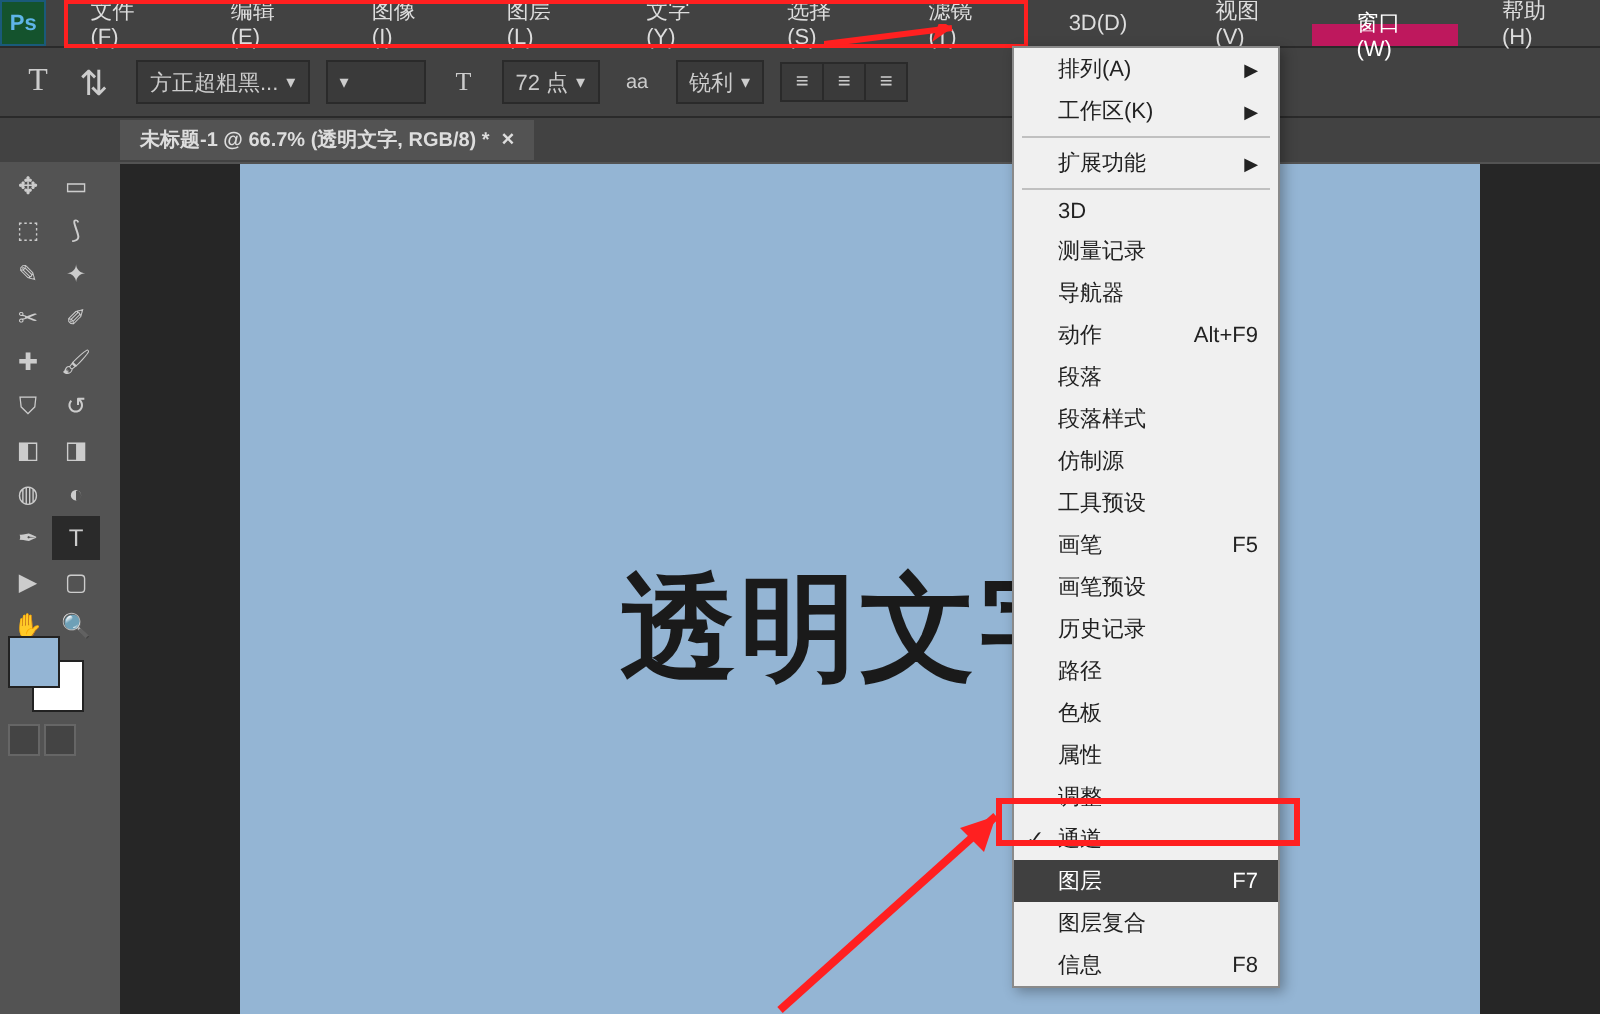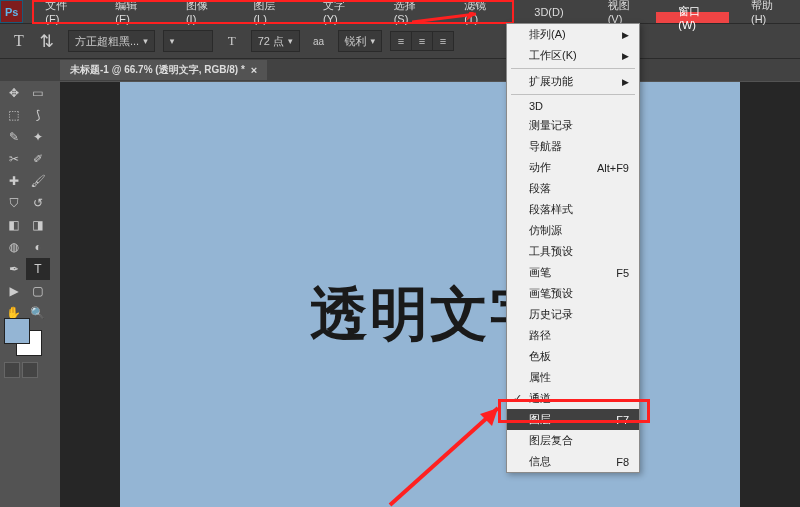--- a/index.html
+++ b/index.html
@@ -1,21 +1,21 @@
 <!DOCTYPE html>
 <html><head>
 <meta charset="utf-8">
 <style>
 * { margin: 0; padding: 0; box-sizing: border-box; font-family: "Microsoft YaHei", sans-serif; }
 body { background: #535353; width: 800px; height: 507px; overflow: hidden; position: relative; }
 
 .topbar { background: #424242; height: 23px; display: flex; align-items: stretch; font-size: 11px; color: #ddd; }
-.ps-logo { width: 26px; background: #7f1d1d; color: #5fb5e8; font-weight: bold; display: flex; align-items: center; justify-content: center; font-size: 11px; border: 1px solid #1a5a7a; }
+.ps-logo { width: 26px; background: #14532d; color: #5fb5e8; font-weight: bold; display: flex; align-items: center; justify-content: center; font-size: 11px; border: 1px solid #1a5a7a; }
 .menu-item { padding: 0 22px; display: flex; align-items: center; cursor: default; }
-.menu-item.active { background: #ef4444; color: #fff; margin-top: 12px; }
+.menu-item.active { background: #be185d; color: #fff; margin-top: 12px; }
 .menu-highlight-box { position: absolute; top: 0; left: 32px; width: 482px; height: 24px; border: 2px solid #ff2020; pointer-events: none; }
 
 .optbar { background: #424242; height: 36px; border-top: 1px solid #2a2a2a; border-bottom: 1px solid #2a2a2a; display: flex; align-items: center; gap: 8px; padding: 0 8px; font-size: 11px; color: #ccc; }
 .optbar .icon-btn { width: 22px; height: 22px; display: flex; align-items: center; justify-content: center; }
 .optbar .t-icon { font-size: 16px; font-family: serif; }
 .optbar .sel { background: #3a3a3a; border: 1px solid #2a2a2a; height: 22px; display: flex; align-items: center; padding: 0 6px; gap: 4px; }
 .optbar .chev { font-size: 9px; }
 .btn-group { display: flex; gap: 1px; background: #2a2a2a; padding: 1px; }
 .btn-group .b { width: 20px; height: 18px; background: #3a3a3a; display: flex; align-items: center; justify-content: center; }
 
@@ -199,20 +199,23 @@
     <div class="dd-item">
       <span>路径</span>
     </div>
     <div class="dd-item">
       <span>色板</span>
     </div>
     <div class="dd-item">
       <span>属性</span>
     </div>
     <div class="dd-item">
+      <span>调整</span>
+    </div>
+    <div class="dd-item">
       <span class="chk">✓</span>
       <span>通道</span>
     </div>
     <div class="dd-item hov">
       <span>图层</span>
       <span>F7</span>
     </div>
     <div class="dd-item">
       <span>图层复合</span>
     </div>

